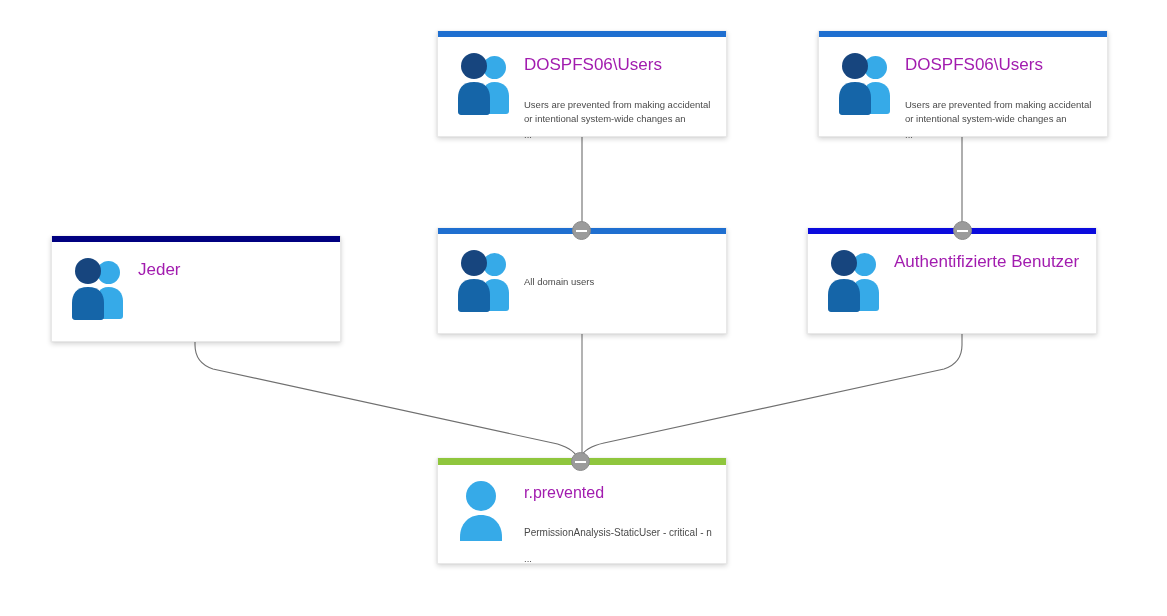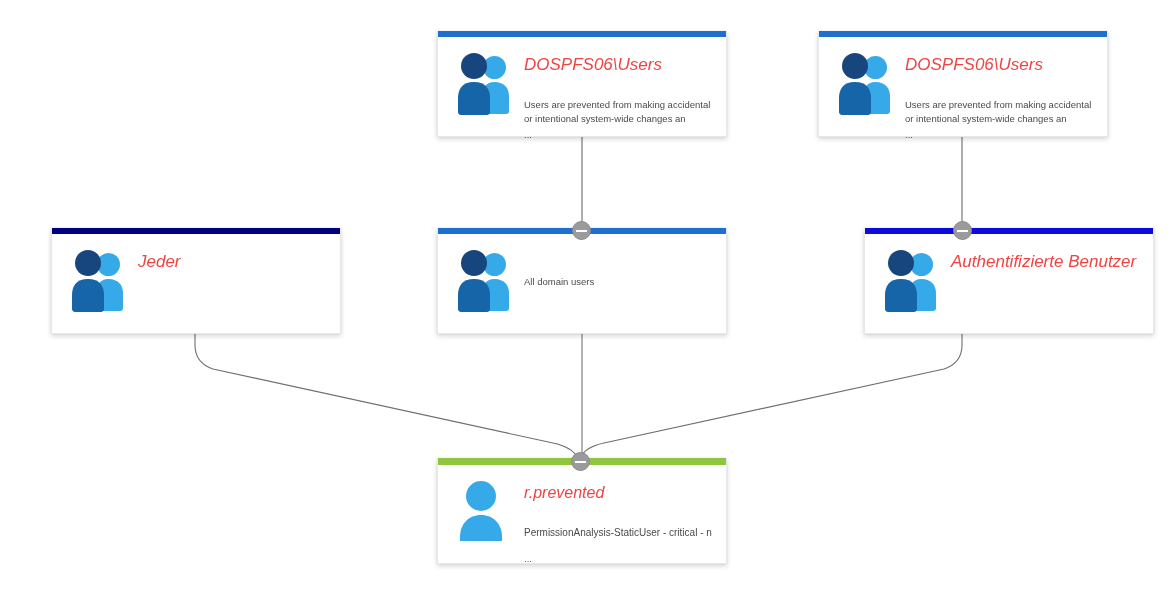--- a/index.html
+++ b/index.html
@@ -56,26 +56,25 @@
     position: relative;
     margin-top: 4px;
   }
   .node-text {
     flex: 1 1 auto;
     padding-left: 10px;
     padding-top: 8px;
     min-width: 0;
   }
   .node-title {
-    color: #ef4444;
+    color: #a21caf;
     font-size: 17px;
     line-height: 20px;
     font-weight: 400;
     white-space: nowrap;
-    font-style: italic;
   }
   .node-desc {
     color: #4a4a4a;
     font-size: 9.5px;
     line-height: 14px;
     margin-top: 23px;
     word-break: break-all;
   }
   .node-desc-ell {
     color: #4a4a4a;
@@ -158,21 +157,21 @@
         </svg>
       </div>
       <div class="node-text">
         <div class="node-title">DOSPFS06\Users</div>
         <div class="node-desc">Users are prevented from making accidental or intentional system-wide changes an</div>
         <div class="node-desc-ell">...</div>
       </div>
     </div>
   </div>
 
-  <div class="node" style="left:51px; top:228px; width:290px; height:106px;">
+  <div class="node" style="left:51px; top:236px; width:290px; height:106px;">
     <span class="node-bar" style="background:#000080;"></span>
     <div class="node-body">
       <div class="node-icon">
         <svg width="62" height="66" viewBox="0 0 62 66" xmlns="http://www.w3.org/2000/svg">
           <circle cx="42.5" cy="16.5" r="11.5" fill="#36aae8"></circle>
           <path d="M42.5 31 C52.5 31 57 37.5 57 45 L57 60 C57 62 56 63 54 63 L31 63 L31 45 C31 37.5 33 31 42.5 31 Z" fill="#36aae8"></path>
           <circle cx="22" cy="15" r="13" fill="#17457e"></circle>
           <path d="M22 31 C34 31 38 38.5 38 47 L38 61 C38 62.6 36.8 64 35 64 L9 64 C7.2 64 6 62.6 6 61 L6 47 C6 38.5 10 31 22 31 Z" fill="#1565a8"></path>
         </svg>
       </div>
@@ -193,21 +192,21 @@
           <circle cx="22" cy="15" r="13" fill="#17457e"></circle>
           <path d="M22 31 C34 31 38 38.5 38 47 L38 61 C38 62.6 36.8 64 35 64 L9 64 C7.2 64 6 62.6 6 61 L6 47 C6 38.5 10 31 22 31 Z" fill="#1565a8"></path>
         </svg>
       </div>
       <div class="node-text">
         <div class="node-desc">All domain users</div>
       </div>
     </div>
   </div>
 
-  <div class="node" style="left:864px; top:228px; width:290px; height:106px;">
+  <div class="node" style="left:807px; top:228px; width:290px; height:106px;">
     <span class="node-bar" style="background:#0b0bdd;"></span>
     <div class="node-body">
       <div class="node-icon">
         <svg width="62" height="66" viewBox="0 0 62 66" xmlns="http://www.w3.org/2000/svg">
           <circle cx="42.5" cy="16.5" r="11.5" fill="#36aae8"></circle>
           <path d="M42.5 31 C52.5 31 57 37.5 57 45 L57 60 C57 62 56 63 54 63 L31 63 L31 45 C31 37.5 33 31 42.5 31 Z" fill="#36aae8"></path>
           <circle cx="22" cy="15" r="13" fill="#17457e"></circle>
           <path d="M22 31 C34 31 38 38.5 38 47 L38 61 C38 62.6 36.8 64 35 64 L9 64 C7.2 64 6 62.6 6 61 L6 47 C6 38.5 10 31 22 31 Z" fill="#1565a8"></path>
         </svg>
       </div>

